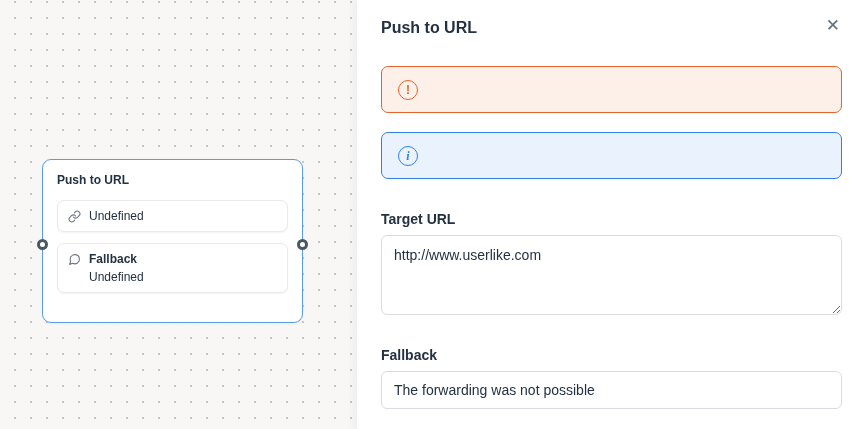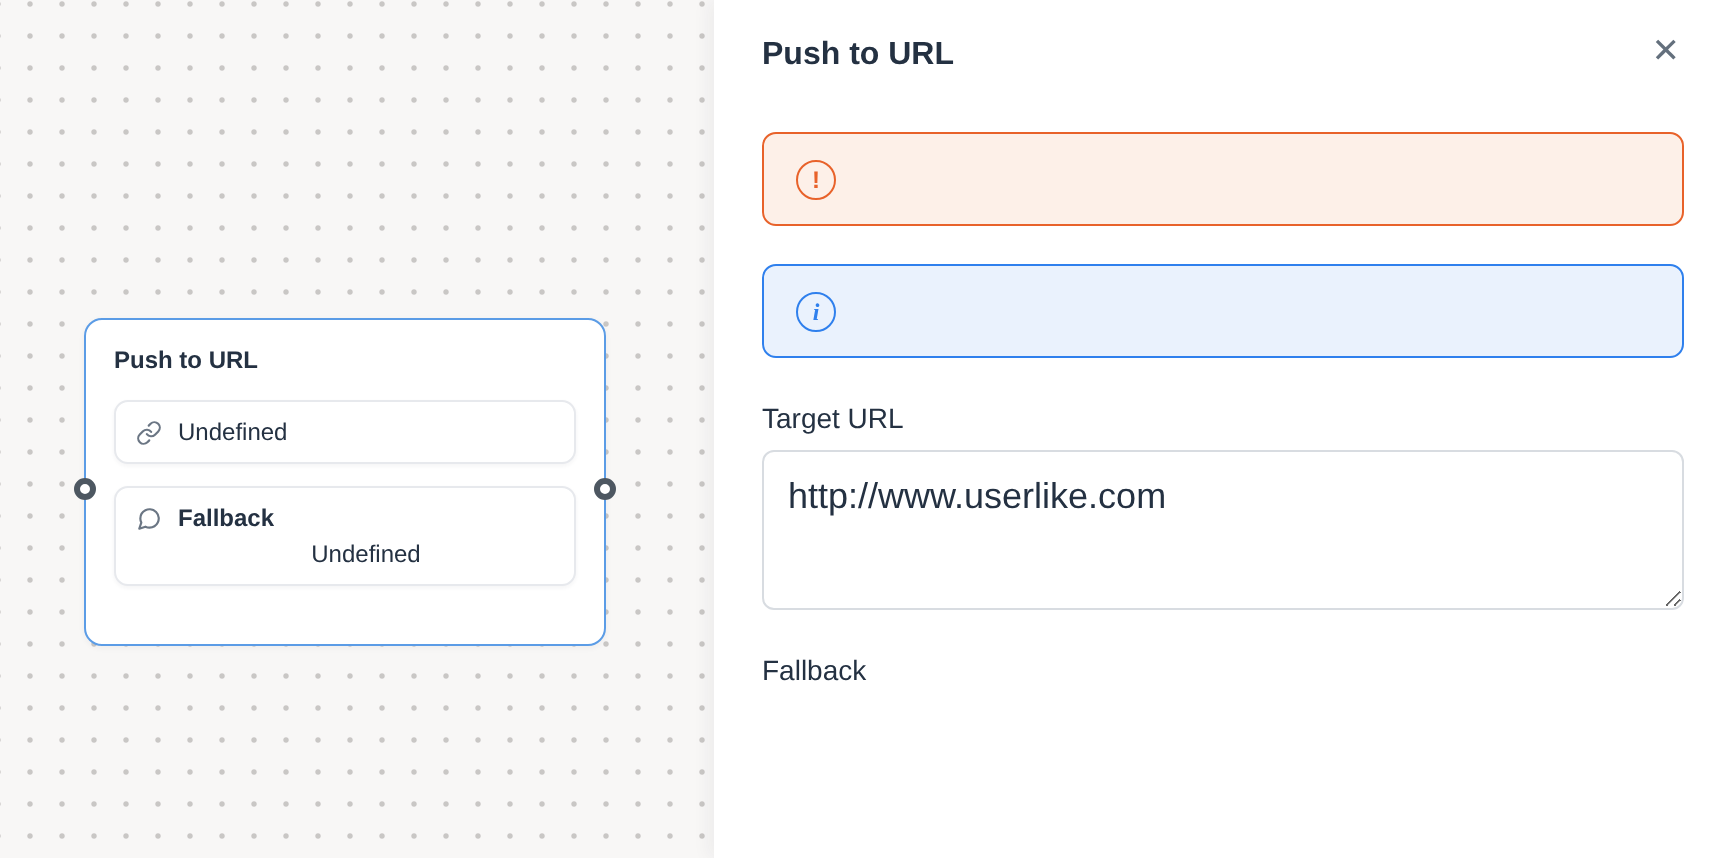--- a/index.html
+++ b/index.html
@@ -31,21 +31,20 @@
   }
   .node-title { font-size: 12px; font-weight: 700; margin-bottom: 13px; }
   .node-card {
     background: #fff;
     border: 1px solid #e7e9ed;
     border-radius: 7px;
     box-shadow: 0 1px 2px rgba(30,45,65,0.05);
     padding: 8px 10px;
     font-size: 12px;
     margin-bottom: 11px;
-    text-align: center;
   }
   .node-card-row { display: flex; align-items: center; gap: 8px; }
   .node-card-row + .node-card-sub { margin-top: 4px; padding-left: 21px; }
   .node-card .bold { font-weight: 700; }
   .mini-icon { flex: none; width: 13px; height: 13px; color: #6b7684; display: inline-flex; }
   .mini-icon svg { width: 13px; height: 13px; }
   .handle {
     position: absolute; top: 79px;
     width: 11px; height: 11px;
     background: #ffffff;
@@ -80,27 +79,27 @@
   .alert-info    { margin-top: 19px; border-color: #2f80ed; background: #eaf2fd; }
   .alert-icon {
     flex: none; width: 20px; height: 20px;
     border: 1.7px solid; border-radius: 50%;
     display: flex; align-items: center; justify-content: center;
     font-size: 12px; font-weight: 700; line-height: 1;
     margin-top: 1px;
   }
   .alert-warning .alert-icon { color: #e8622a; border-color: #e8622a; }
   .alert-info .alert-icon    { color: #2f80ed; border-color: #2f80ed; font-style: italic; font-family: "Liberation Serif", serif; }
-  .field-label { margin-top: 22px; font-size: 14px; font-weight: 400; }
+  .field-label { margin-top: 32px; font-size: 14px; font-weight: 700; }
   textarea.field, input.field {
     display: block; width: 100%;
     margin-top: 8px;
     border: 1px solid #d8dce1; border-radius: 6px;
     font-family: "Liberation Sans", "DejaVu Sans", sans-serif;
-    font-size: 18px; color: #243142;
+    font-size: 14px; color: #243142;
     background: #fff;
     outline: none;
   }
   textarea.field { height: 80px; padding: 10px 12px; resize: vertical; line-height: 1.4; }
   input.field { height: 38px; padding: 0 12px; }
 </style>
 </head>
 <body>
 
 <div class="canvas">
@@ -147,13 +146,14 @@
   </div>
 
   <div class="alert alert-info">
     <span class="alert-icon">i</span>
   </div>
 
   <div class="field-label">Target URL</div>
   <textarea class="field" spellcheck="false" style="">http://www.userlike.com</textarea>
 
   <div class="field-label">Fallback</div>
+  <input class="field" type="text" spellcheck="false" value="The forwarding was not possible" style="">
 </div>
 
 </body></html>

